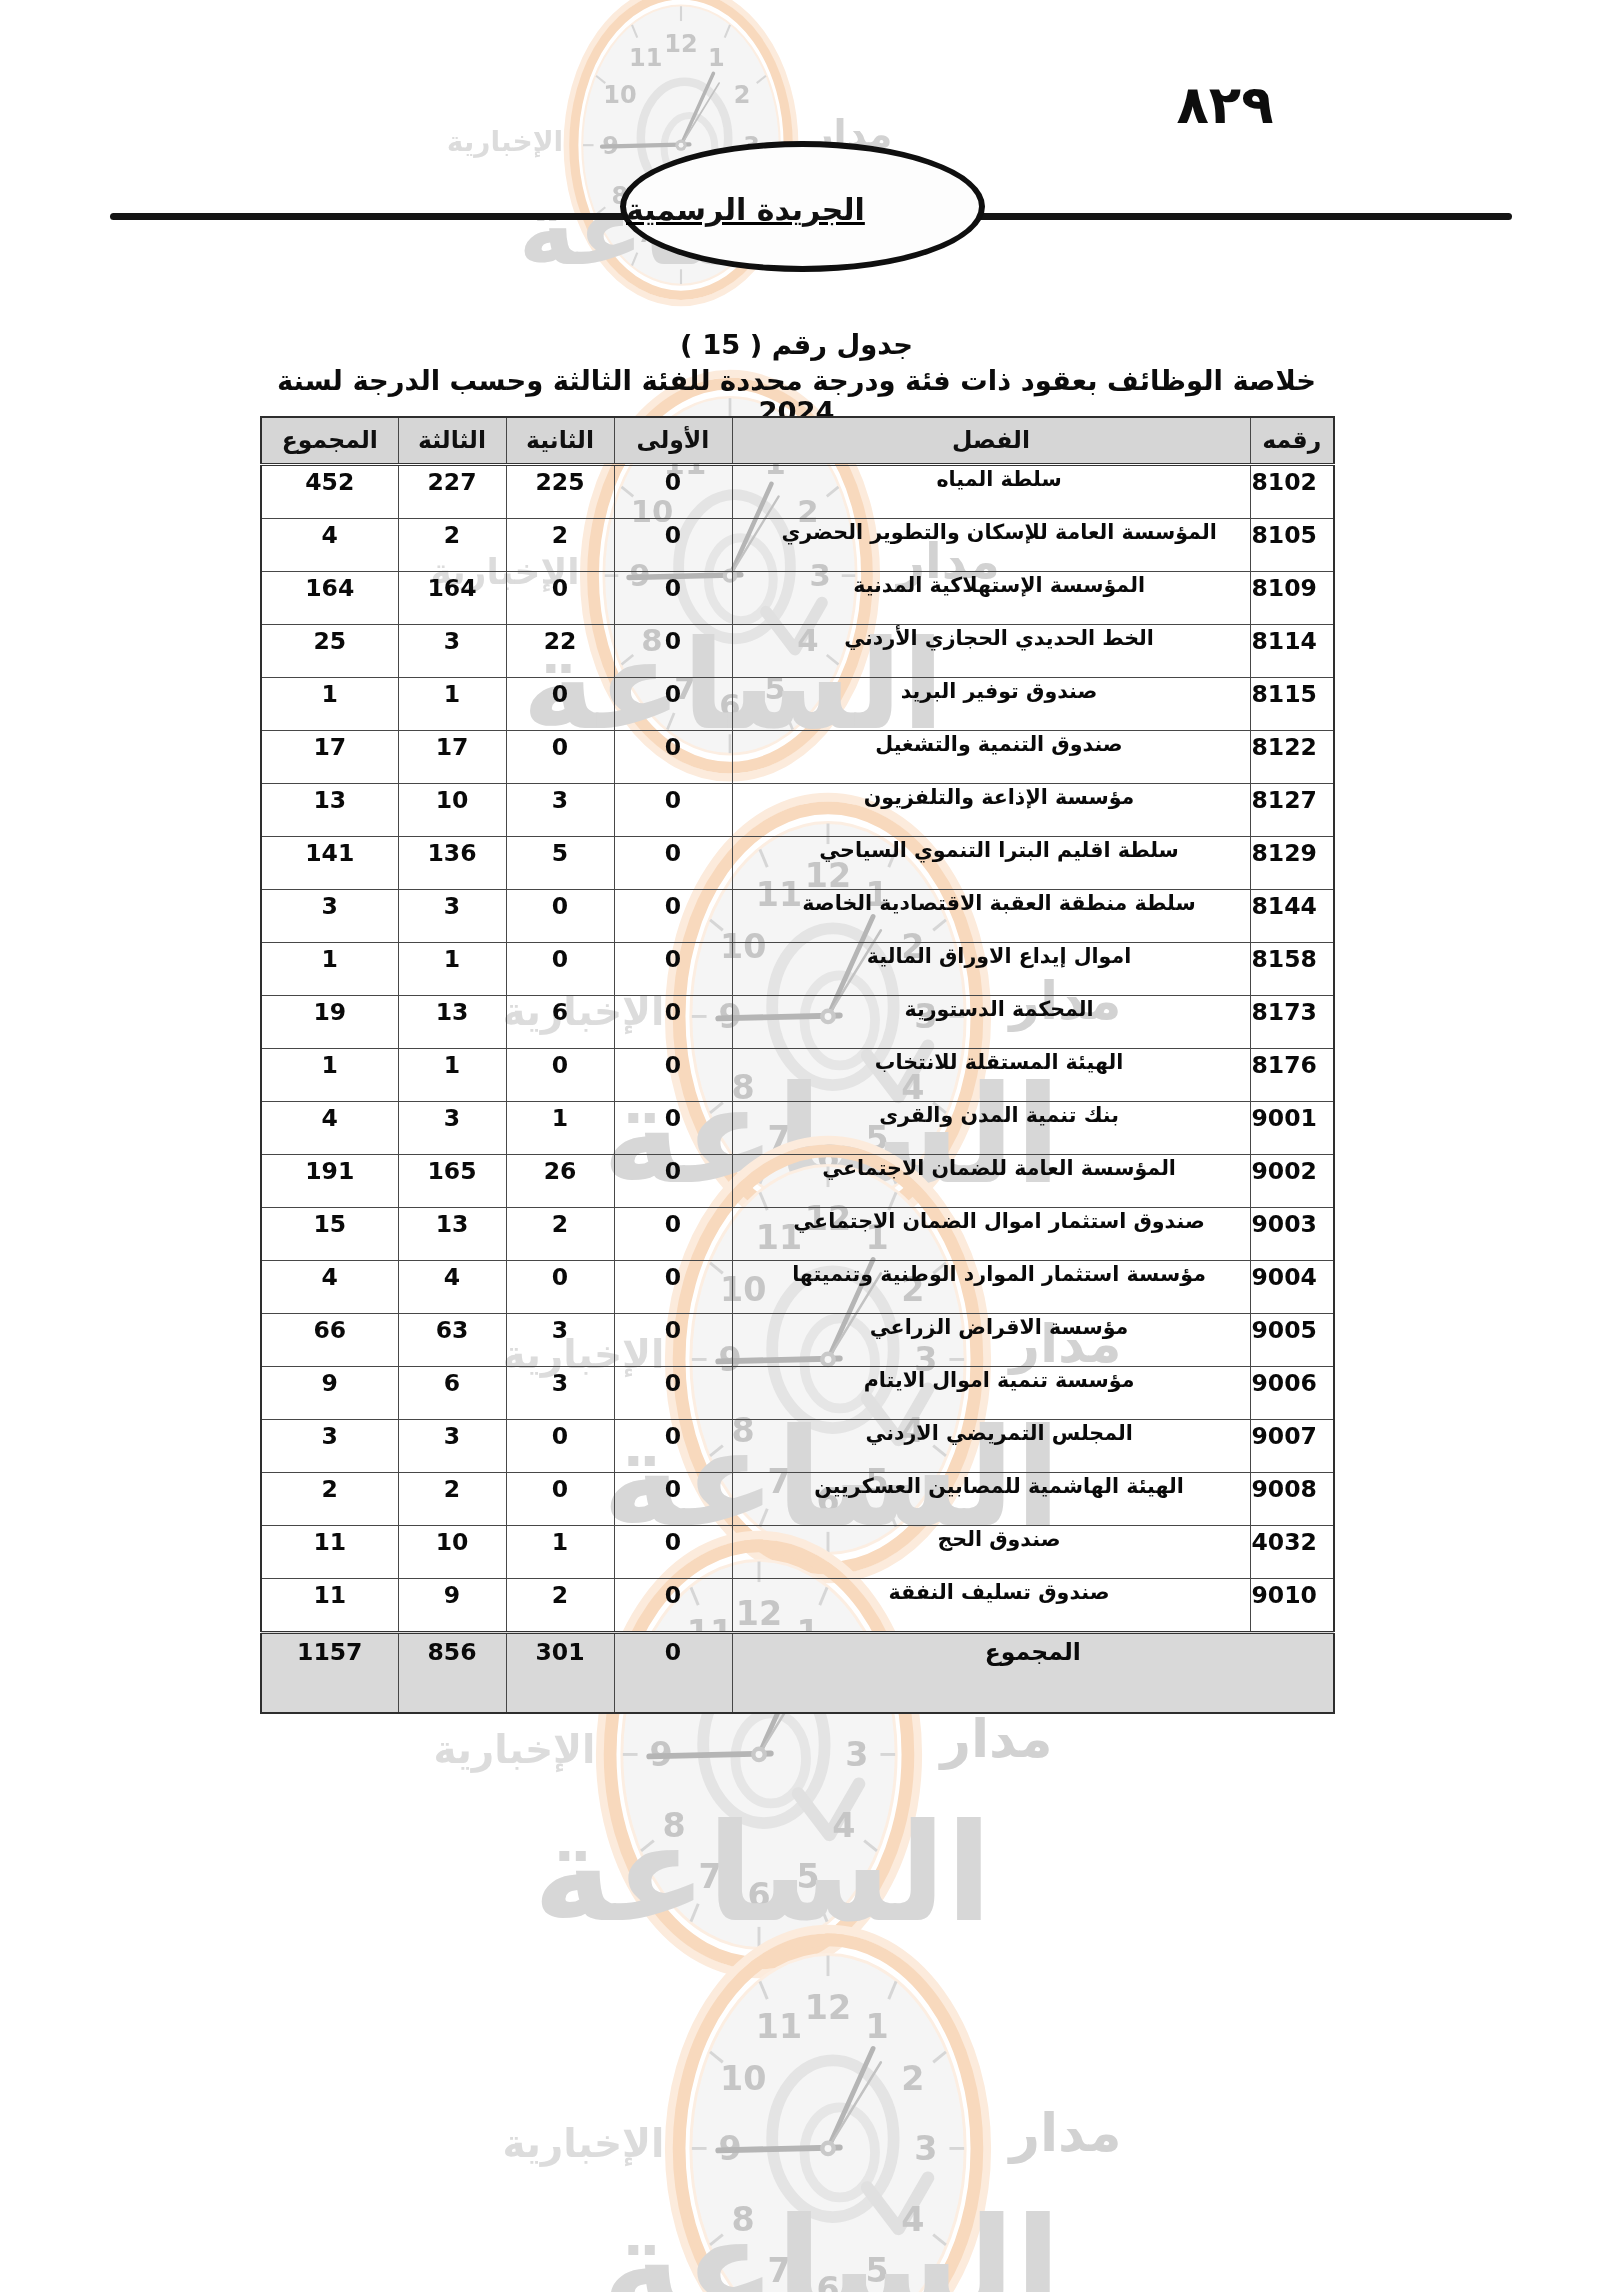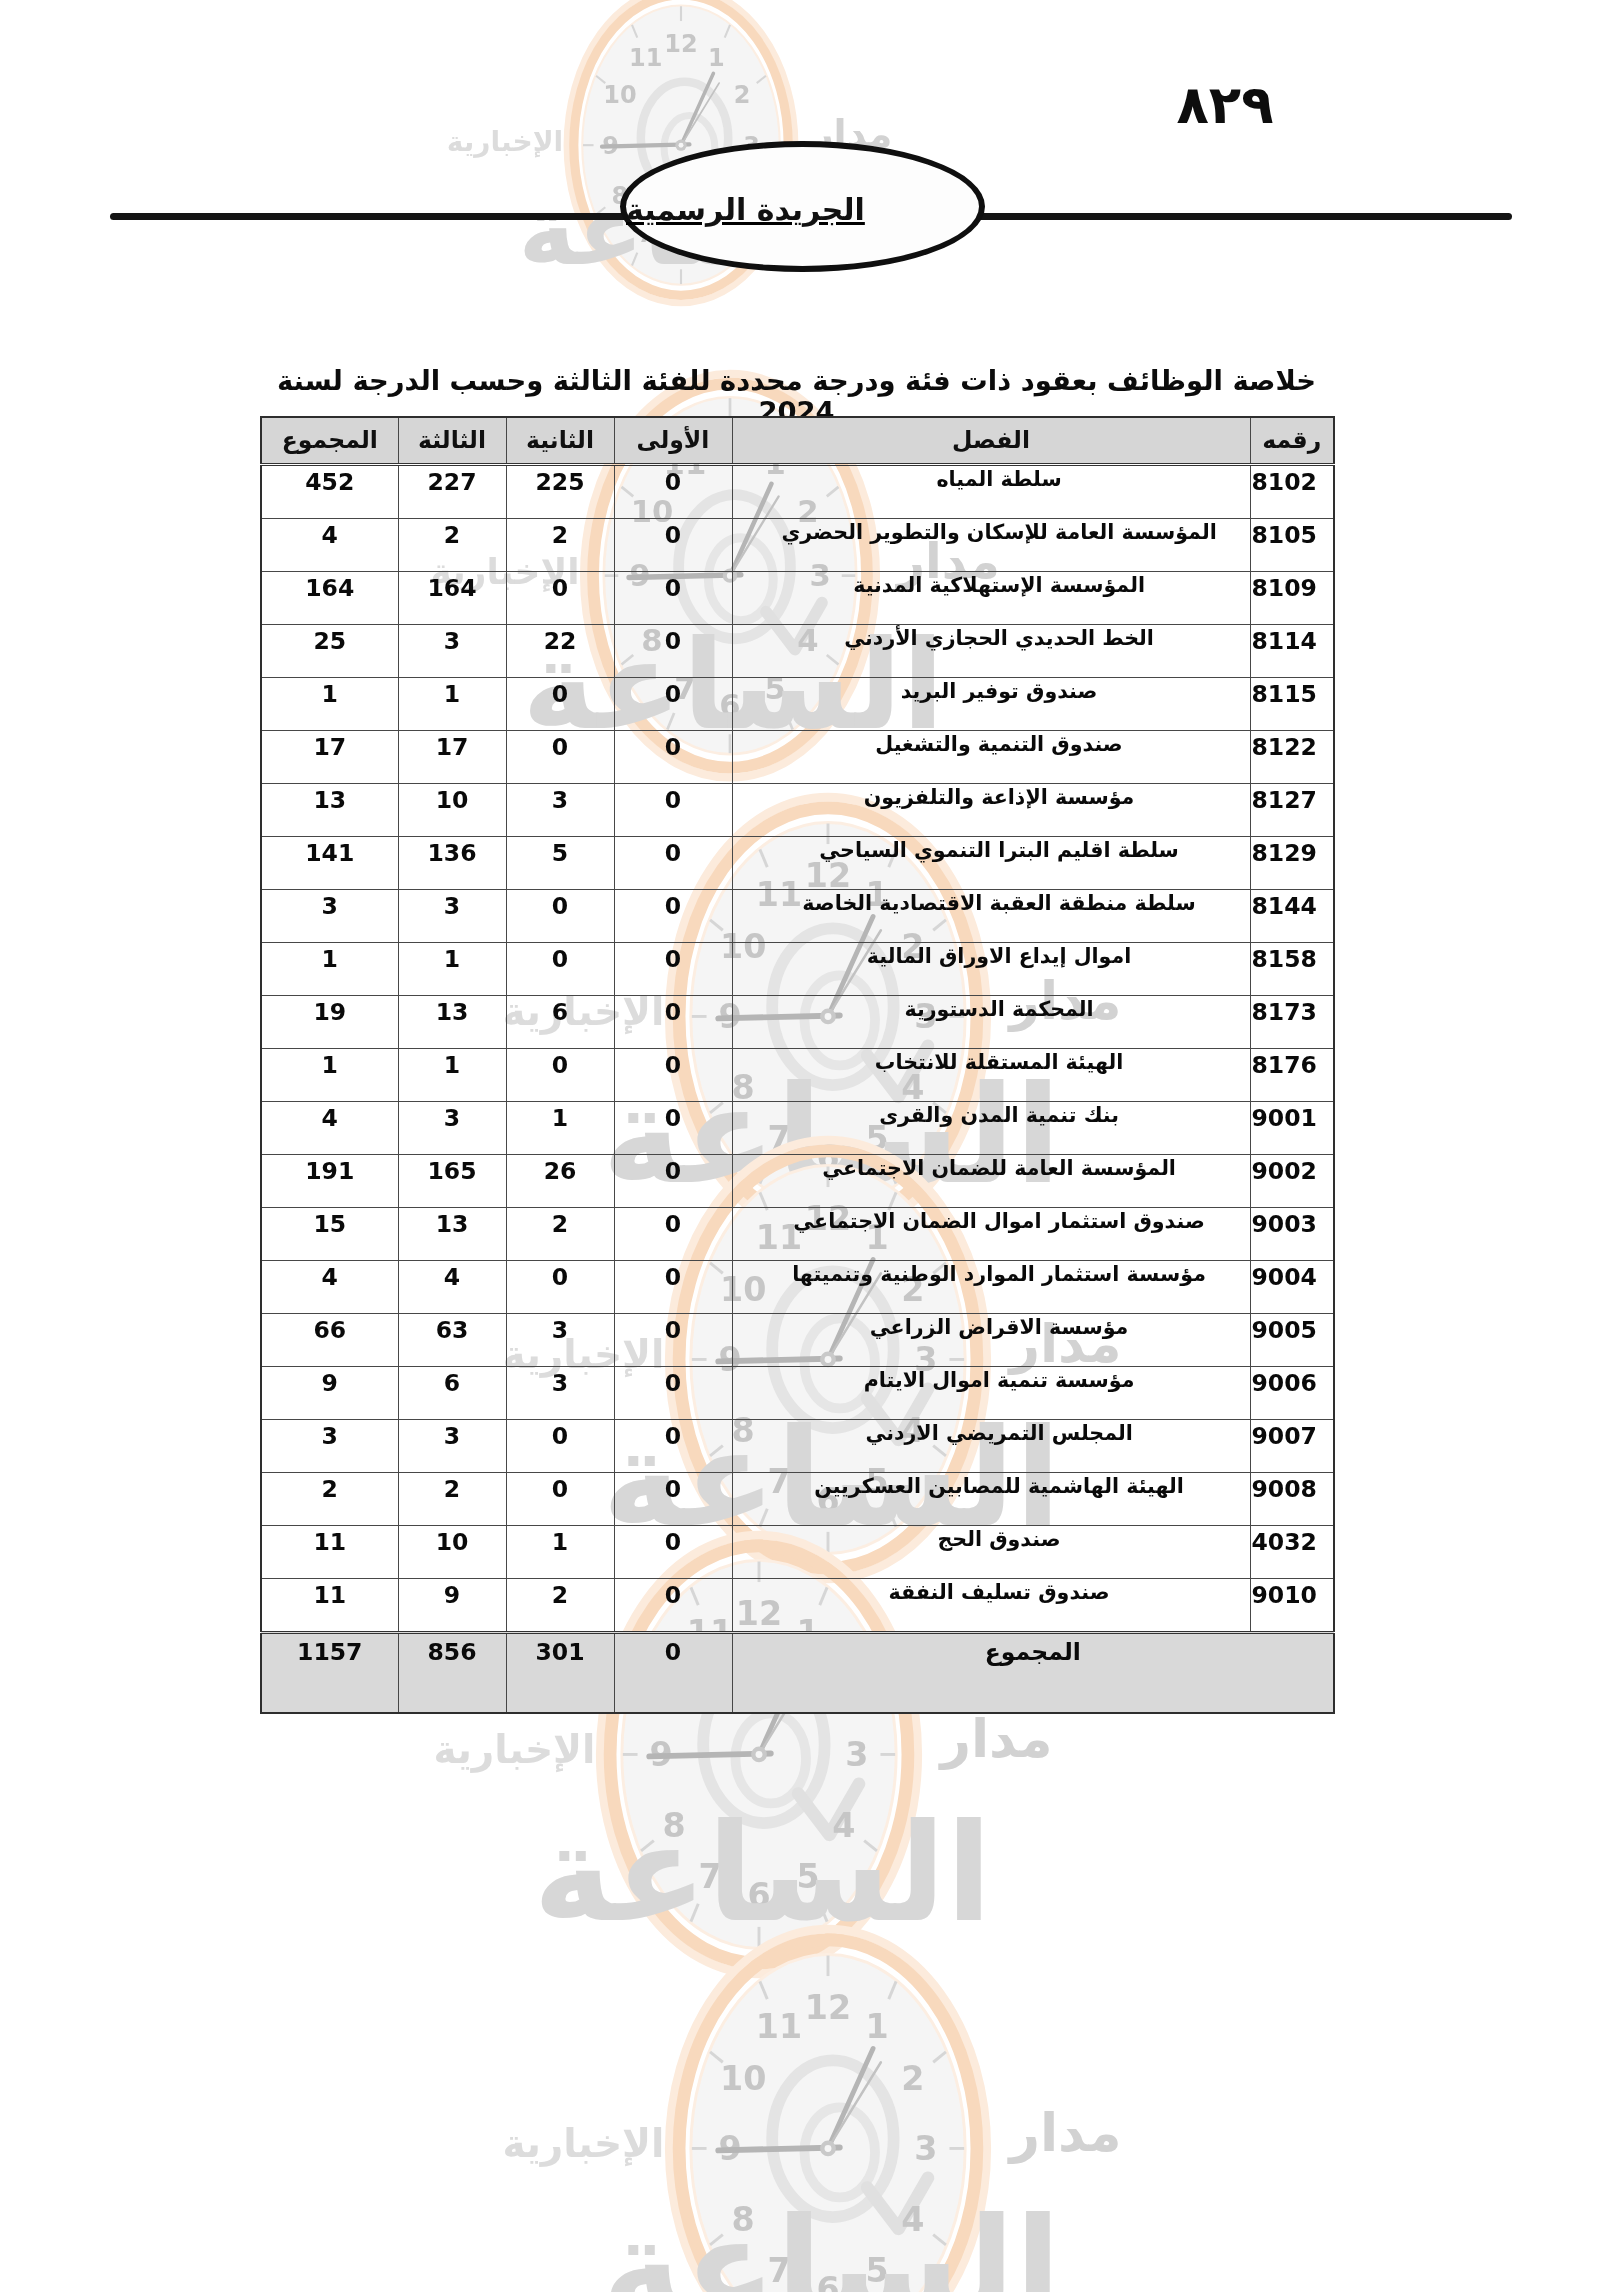--- a/index.html
+++ b/index.html
@@ -325,20 +325,21 @@
 
 <div id="content">
   <div class="page-number">٨٢٩</div>
 
   <div class="header-rule"></div>
 
   <div class="gazette-seal">
     <span dir="rtl">الجريدة الرسمية</span>
   </div>
 
+  <div class="doc-title" id="title1" dir="rtl">جدول رقم ( 15 )</div>
   <div class="doc-title" id="title2" dir="rtl">خلاصة الوظائف بعقود ذات فئة ودرجة محددة للفئة الثالثة وحسب الدرجة لسنة 2024</div>
 
   <table class="gov-table" dir="rtl">
     <colgroup>
       <col style="width:84px">
       <col style="width:518px">
       <col style="width:118px">
       <col style="width:108px">
       <col style="width:108px">
       <col style="width:137px">

